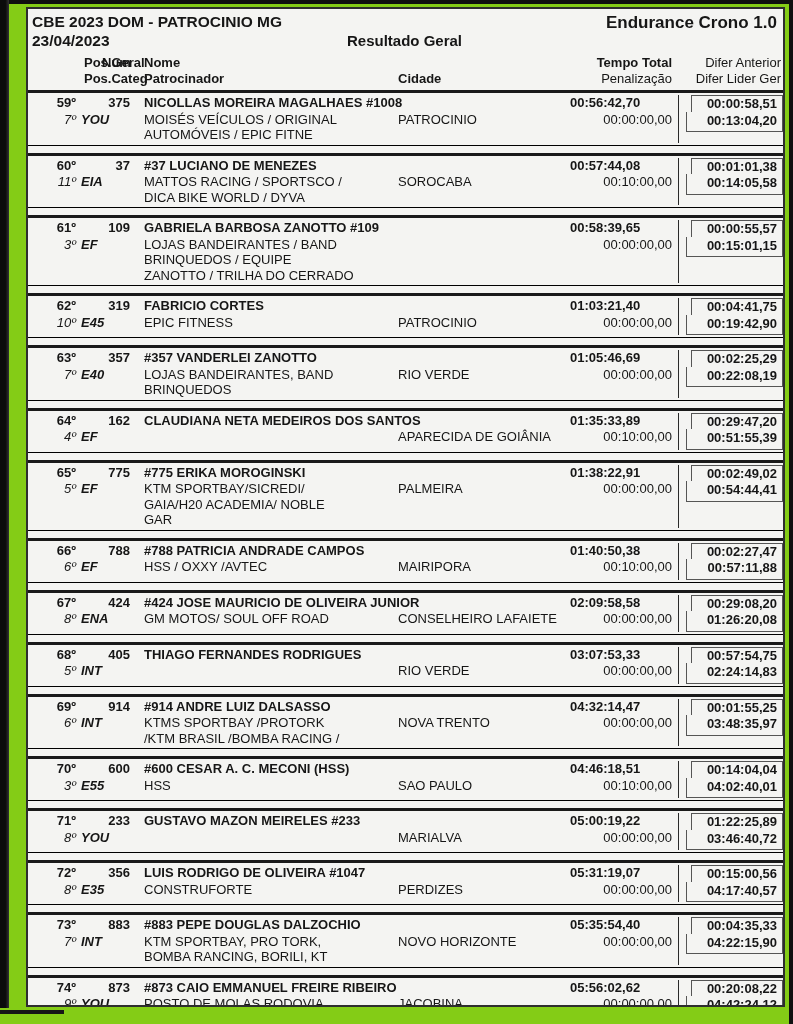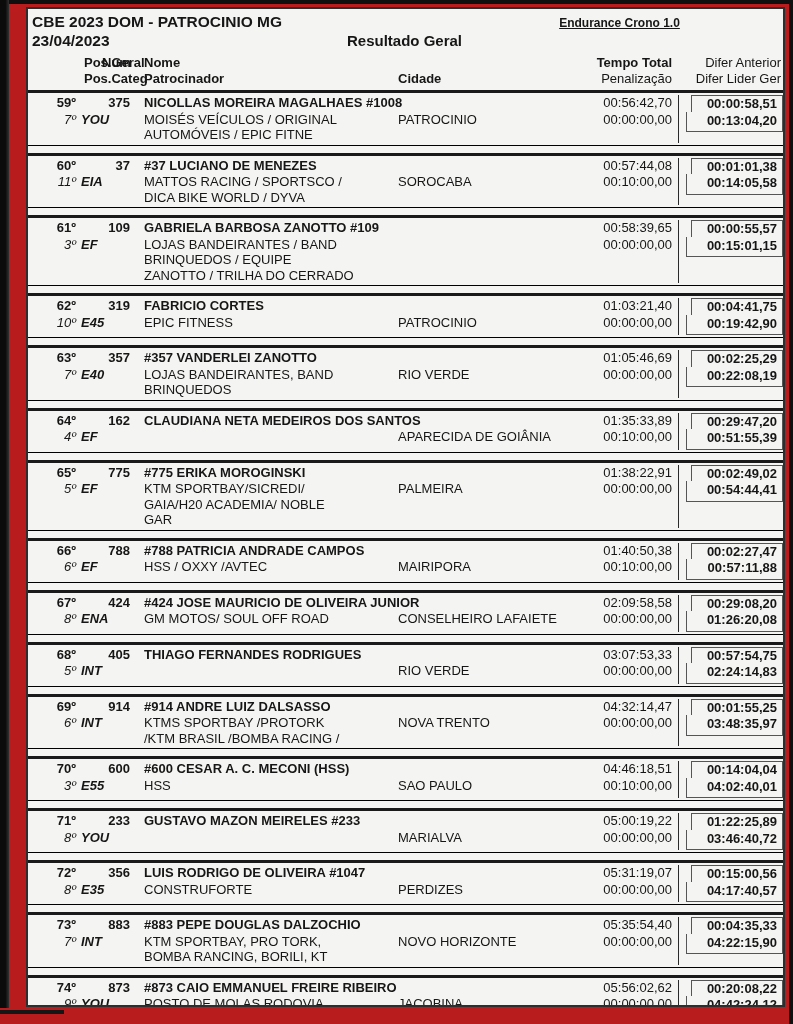--- a/index.html
+++ b/index.html
@@ -1,18 +1,18 @@
 <!DOCTYPE html>
 <html><head>
 <meta charset="utf-8">
 <style>
   html,body { margin:0; padding:0; }
   .page {
     position:relative; width:793px; height:1024px;
-    background:#b91c1c; overflow:hidden;
+    background:#84cc16; overflow:hidden;
     font-family:"Liberation Sans","DejaVu Sans",sans-serif;
     color:#161616;
     -webkit-font-smoothing:antialiased;
   }
   
   .edge-top   { position:absolute; top:0; left:0; width:100%; height:4px; background:#0f0f0f; }
   .edge-left  { position:absolute; top:0; left:0; width:9px; height:1008px;
                 background:linear-gradient(90deg,#0b0b0b 60%,#323232); }
   .edge-right { position:absolute; top:0; right:0; width:4px; height:100%; background:#101010; }
   .edge-bottom-left { position:absolute; left:0; bottom:10px; width:64px; height:4px; background:#161616; }
@@ -20,21 +20,21 @@
   .sheet {
     position:absolute; left:26px; top:7px; width:759px; height:1000px;
     box-sizing:border-box; border:2px solid #2e2e2e;
     background:#f4f4f2; overflow:hidden;
   }
 
   
   .title-row { display:grid; grid-template-columns:1fr auto 1fr; padding:3px 6px 1px 4px; }
   .t-left  { font-weight:bold; font-size:15.5px; line-height:19px; white-space:nowrap; }
   .t-center{ align-self:end; font-weight:bold; font-size:15px; line-height:19px; padding-bottom:0; }
-  .t-right { text-align:center; font-weight:bold; font-size:12px; line-height:20px; white-space:nowrap; padding-top:1px;text-decoration:underline; }
+  .t-right { text-align:right; font-weight:bold; font-size:17px; line-height:20px; white-space:nowrap; padding-top:1px; }
 
   
   .colhead, .row { display:grid; grid-template-columns:74px 36px 260px 172px 108px 1fr; }
 
   .colhead { grid-template-rows:auto auto; font-size:13px; line-height:16px; font-weight:bold; padding:4px 0 3px 0; }
   .ch { white-space:nowrap; }
   .reg { font-weight:normal; }
   .g11{grid-area:1/1;} .g12{grid-area:1/2;} .g13{grid-area:1/3;}
   .g15{grid-area:1/5;} .g16{grid-area:1/6;}
   .g21{grid-area:2/1;} .g23{grid-area:2/3;} .g24{grid-area:2/4;}
@@ -55,21 +55,21 @@
   .row:last-child { margin-bottom:0; }
   .ord { display:inline-block; width:48px; text-align:right; }
   .c-pos   { grid-area:1/1; font-weight:bold; white-space:nowrap; }
   .c-categ { grid-area:2/1; white-space:nowrap;font-style:italic; }
   .c-categ .cat { font-weight:bold; margin-left:5px; }
   .c-num   { grid-area:1/2; text-align:right; padding-right:8px; font-weight:bold; }
   .c-name  { grid-column:3/5; grid-row:1; padding-left:6px; font-weight:bold; white-space:nowrap; overflow:hidden; }
   .c-sponsor { grid-area:2/3; padding-left:6px; }
   .sponsor-text { max-width:212px; }
   .c-city  { grid-area:2/4; }
-  .c-tempo { grid-area:1/5; text-align:right; padding-right:6px; font-weight:normal; }
+  .c-tempo { grid-area:1/5; text-align:left; padding-right:6px; font-weight:bold; }
   .c-pena  { grid-area:2/5; text-align:right; padding-right:6px; }
   .c-dif1  { grid-area:1/6; border-left:1.5px solid #2a2a2a; padding-left:12px; }
   .c-dif2  { grid-area:2/6; border-left:1.5px solid #2a2a2a; padding-left:7px; }
   .dbox-t  { height:100%; box-sizing:border-box; border:1.2px solid #555; border-bottom:none;
              text-align:right; font-weight:bold; padding:0 5px 0 0; }
   .dbox-b  { border:1.2px solid #555; border-top:none; text-align:right; font-weight:bold;
              padding:1px 5px 3px 0; }
 </style>
 </head>
 <body>

